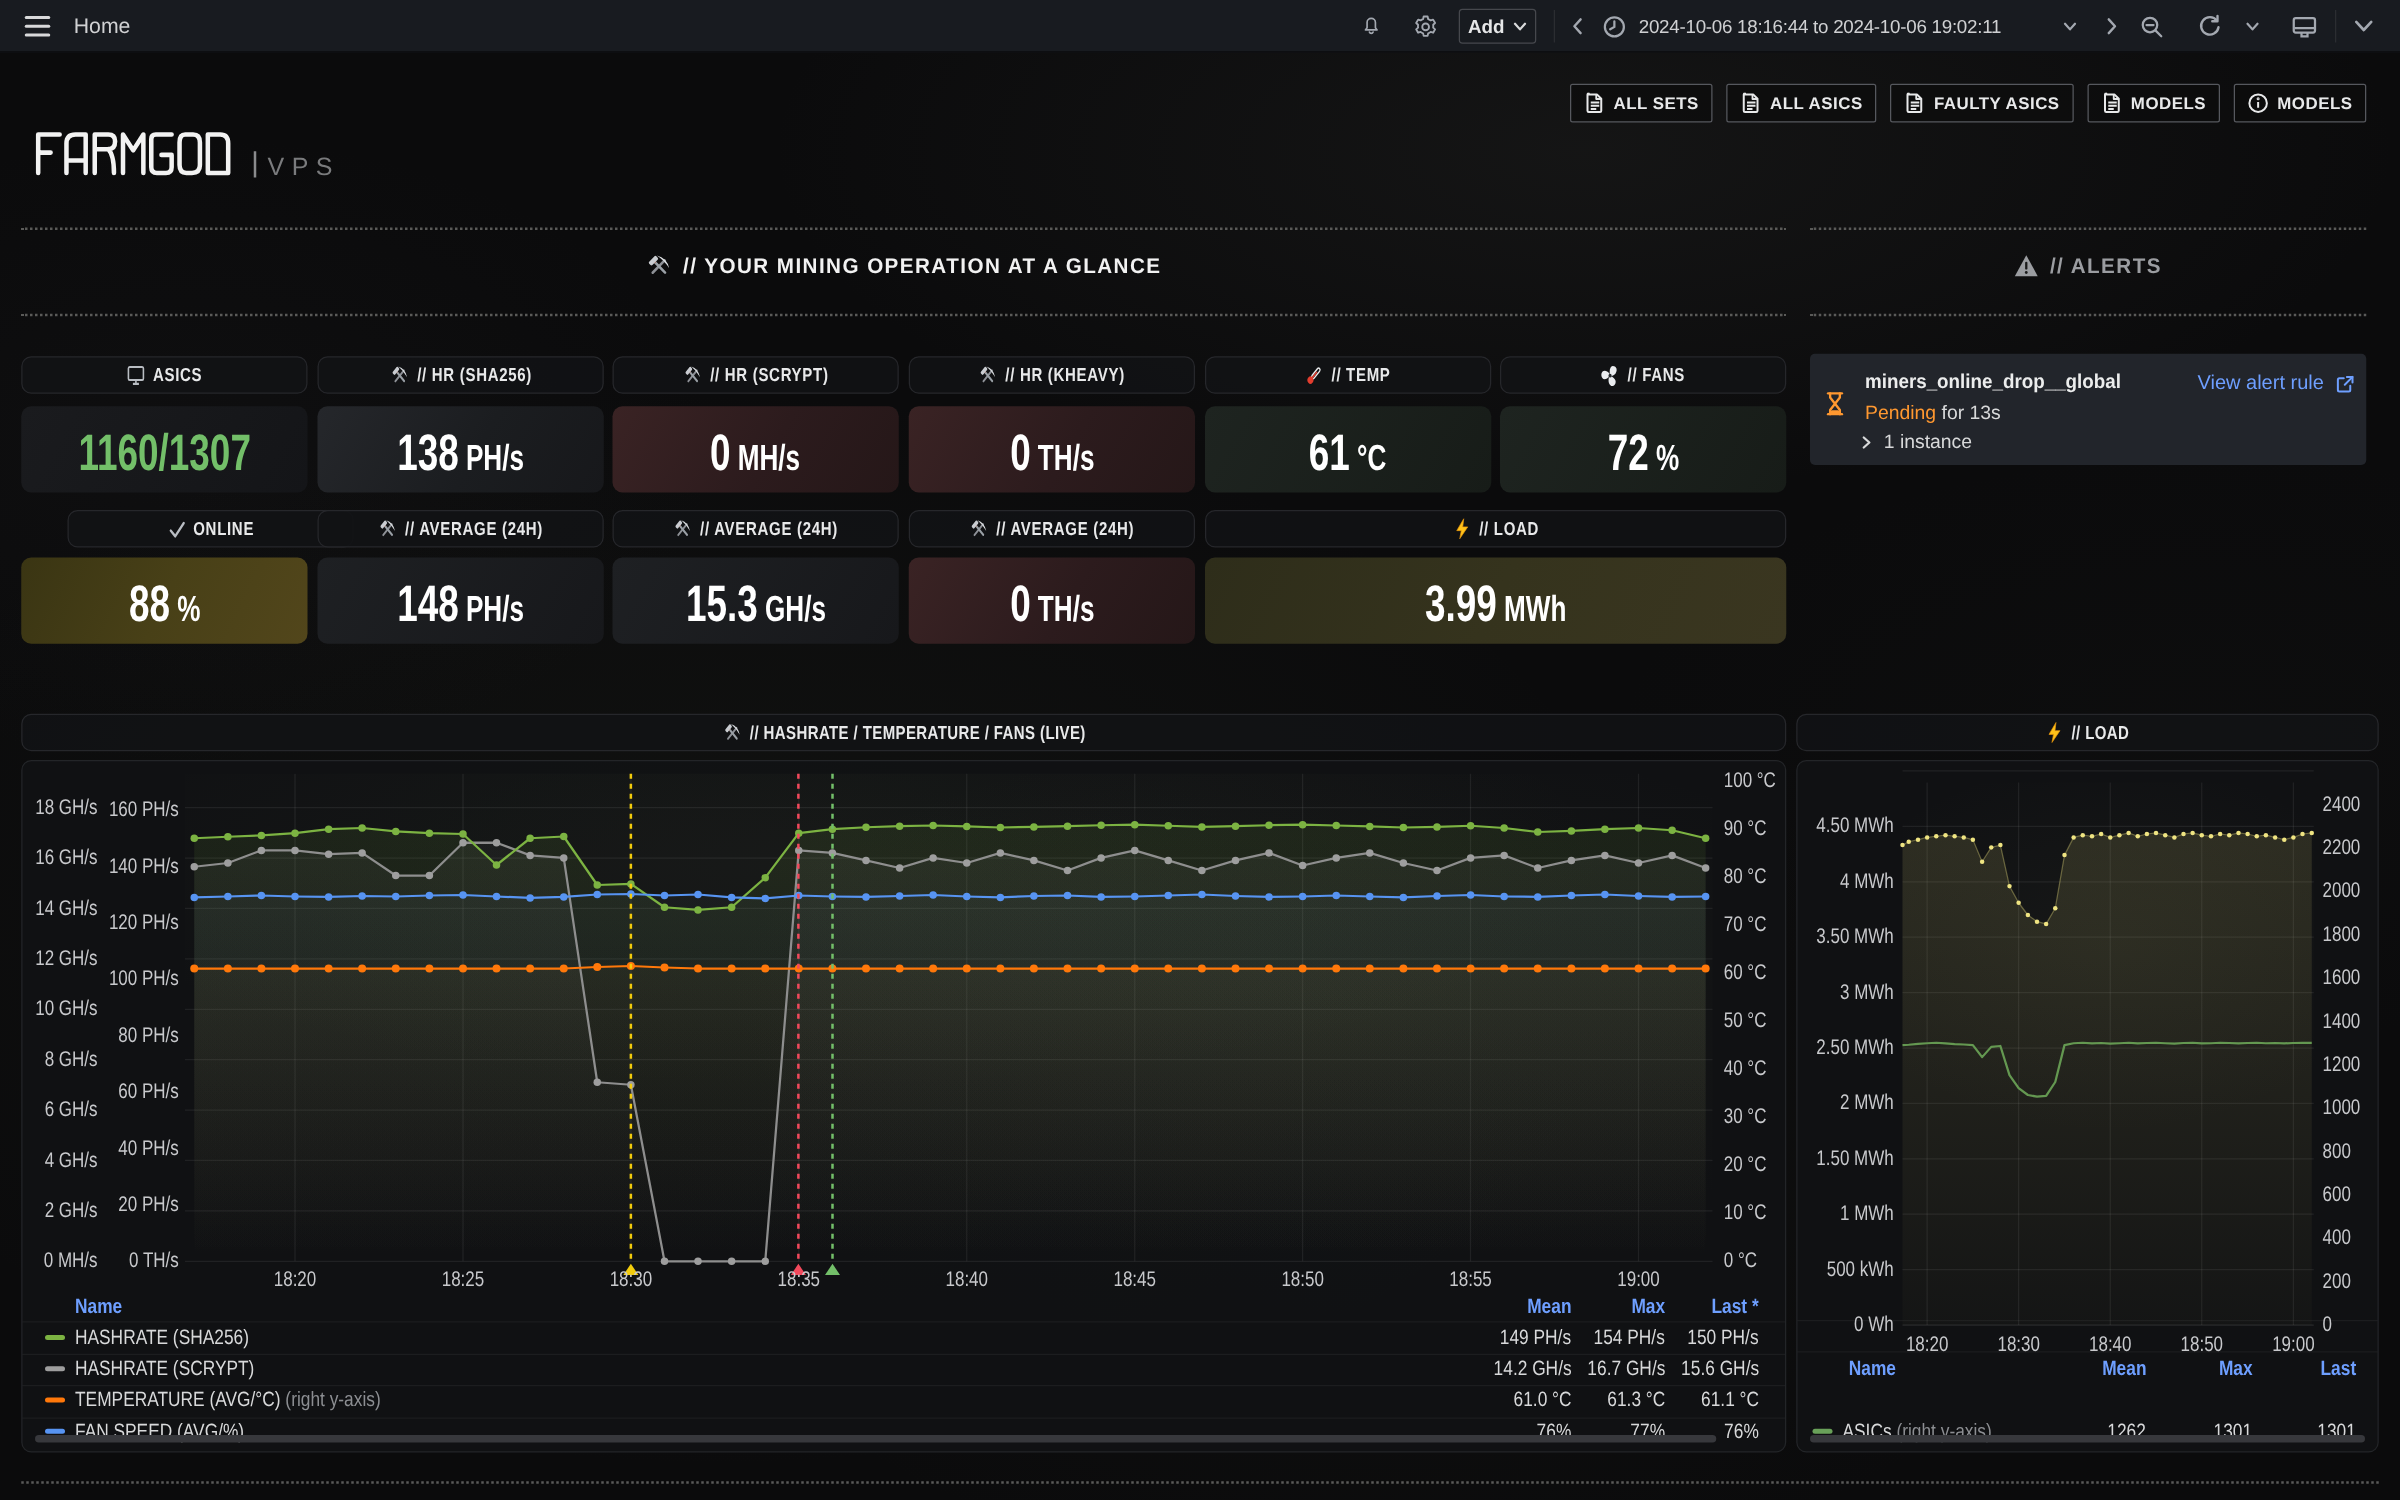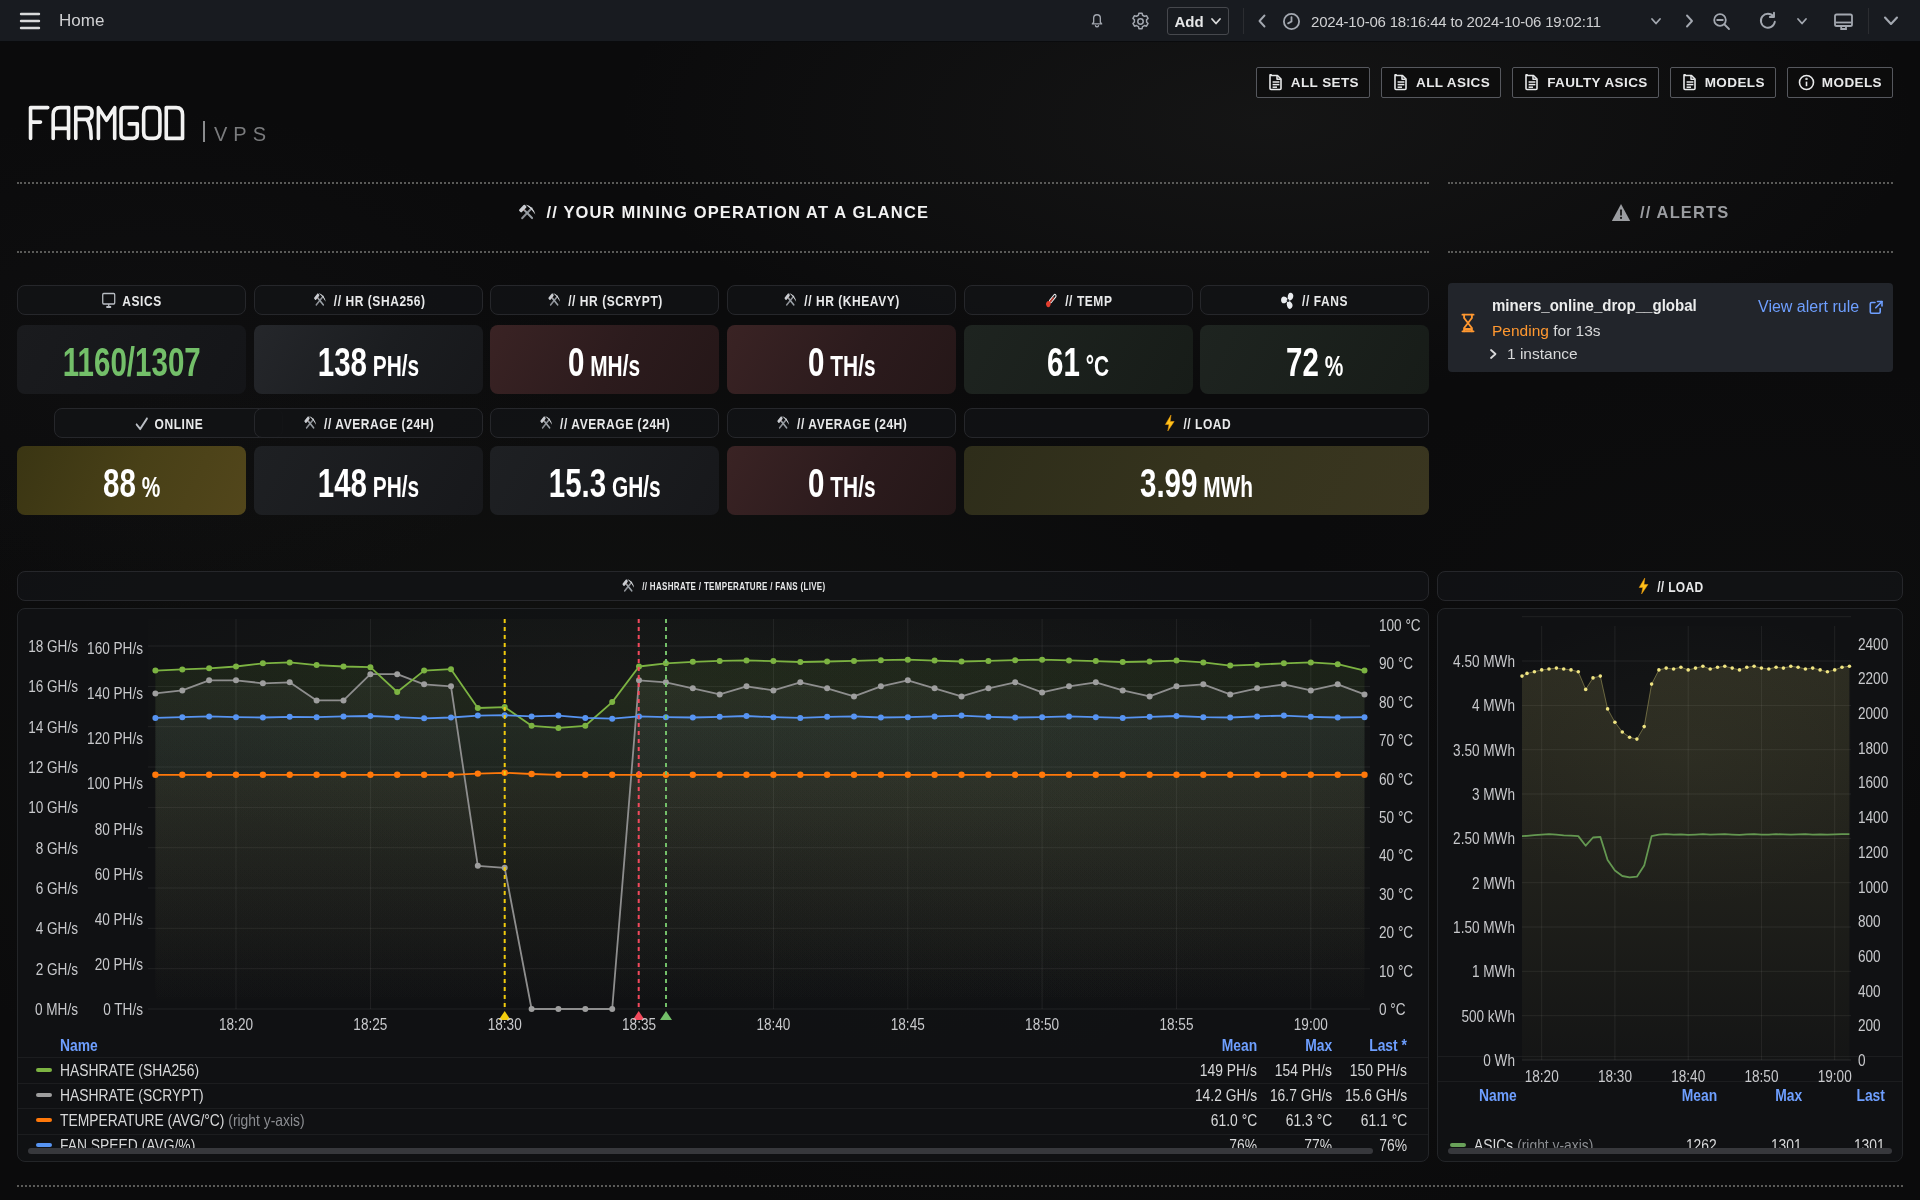--- a/index.html
+++ b/index.html
@@ -469,21 +469,21 @@
       <g stroke="#6E9FFF" stroke-width="1.6" fill="none" stroke-linecap="round" stroke-linejoin="round">
         <path d="M7,3.5 H3.5 a1.2,1.2 0 0 0 -1.2,1.2 V13 a1.2,1.2 0 0 0 1.2,1.2 H11 a1.2,1.2 0 0 0 1.2,-1.2 V9.5"></path>
         <path d="M9.5,2.5 H14 V7"></path>
         <path d="M14,2.5 L7.8,8.8"></path>
       </g>
     </svg></div>
 <div id="alertpend">Pending <span class="dim">for 13s</span></div>
 <div id="alertinst"><svg width="12" height="12" viewBox="0 0 12 12" style="">
       <path d="M3,2 L7.5,6 L3,10" stroke="#d8d9da" stroke-width="1.8" fill="none" stroke-linecap="round" stroke-linejoin="round"></path>
     </svg> 1 instance</div>
-<div class="pill" style="left:17px;top:571px;width:1412px;font-weight:600;font-size:10px;letter-spacing:0.4px;">
+<div class="pill" style="left:17px;top:571px;width:1412px;font-weight:600;font-size:15px;letter-spacing:0.4px;">
     <div class="pin">
       <svg width="19" height="19" viewBox="0 0 20 20" style="">
         <g>
           <g transform="rotate(45 10 10)">
             <rect x="9.1" y="3" width="1.9" height="14.5" rx="0.9" fill="#8d9096"></rect>
             <path d="M3.5,5.5 Q10,1.5 16.5,5.5 Q10,4.2 3.5,5.5 Z" fill="#d7dadd"></path>
           </g>
           <g transform="rotate(-45 10 10)">
             <rect x="9.1" y="3.2" width="1.9" height="14.3" rx="0.9" fill="#9aa0a6"></rect>
             <rect x="9.1" y="3.2" width="1.9" height="3.2" rx="0.9" fill="#b0543a"></rect>

